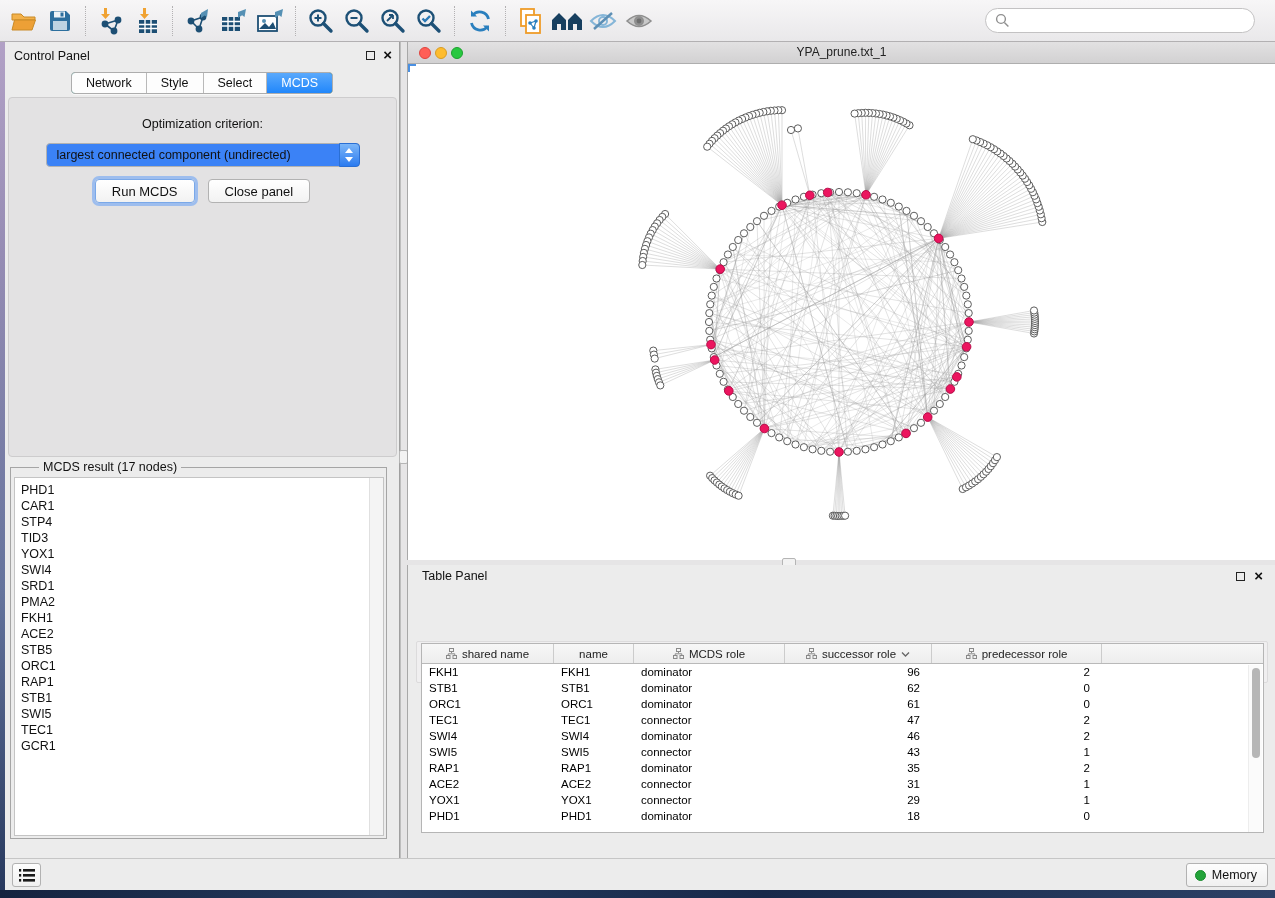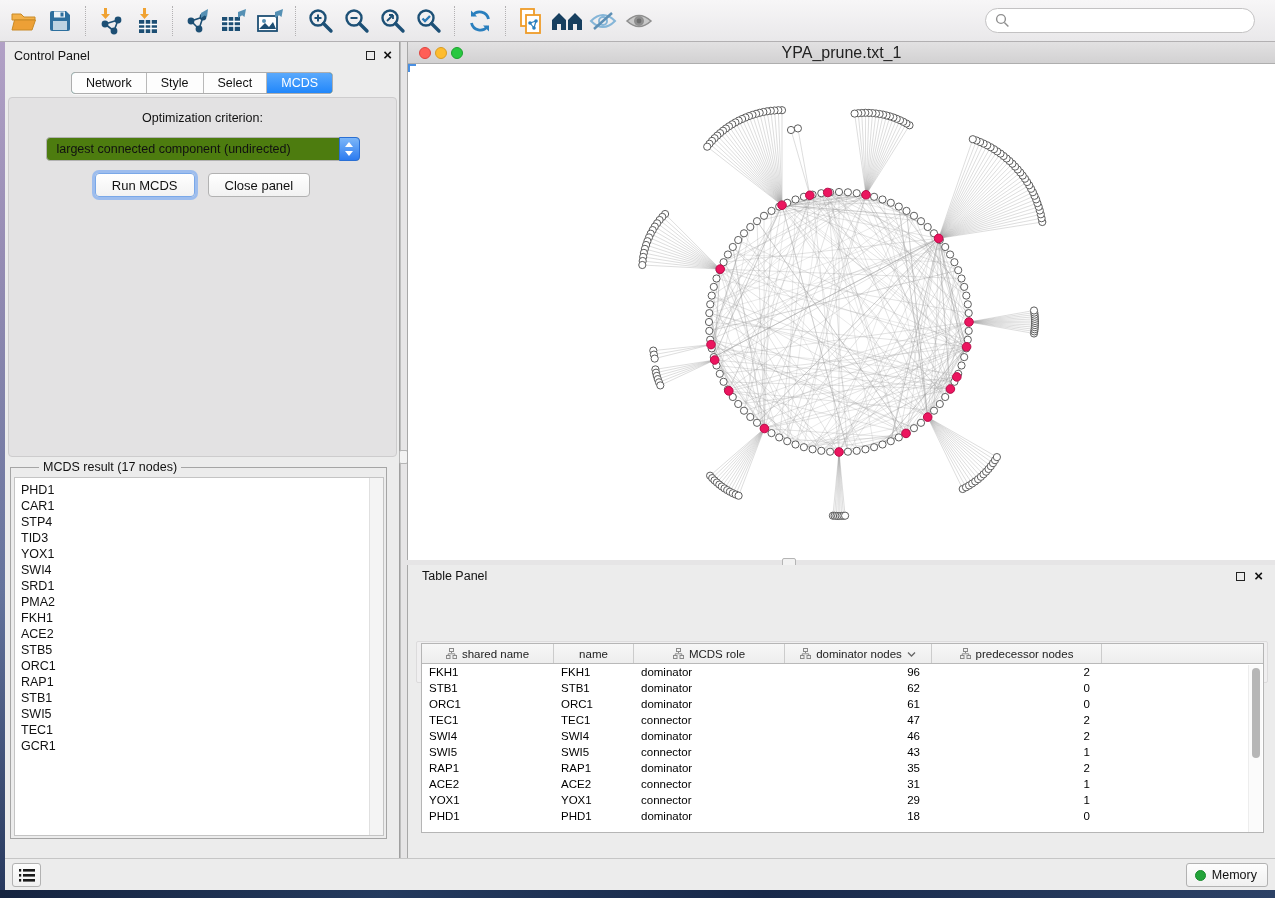--- a/index.html
+++ b/index.html
@@ -35,23 +35,23 @@
 
   .seg-tabs { display:flex; border:1px solid #adadad; border-radius:4px; overflow:hidden; background:#0f766e;
     height:22px; width:max-content; margin:2px auto 0; box-shadow:0 1px 0 rgba(255,255,255,.6); }
   .seg-tab { padding:0 14px; font-size:12.5px; color:#111; background:#fdfdfd; border-right:1px solid #b9b9b9;
     display:flex; align-items:center; }
   .seg-tab:last-child { border-right:none; }
   .seg-tab.active { background:linear-gradient(#5aa9fc,#2187fb); color:#fff; }
 
   #cp-inner { position:absolute; left:3px; top:55px; width:389px; height:360px;
     background:#e3e2e3; border:1px solid #cdcccd; border-radius:4px; }
-  #opt-label { text-align:center; margin-top:13px; font-size:12.5px; color:#111; }
+  #opt-label { text-align:center; margin-top:19px; font-size:12.5px; color:#111; }
   #criterion { position:relative; width:314px; height:24px; margin:12px auto 0;
-    background:#4d7c0f; border:1px solid #b2b2b2; border-radius:4px; }
+    background:#3b82f6; border:1px solid #b2b2b2; border-radius:4px; }
   #criterion-text { position:absolute; left:10px; top:4px; font-size:12.5px; color:#111; white-space:nowrap; }
   #criterion-stepper { position:absolute; right:-1px; top:-1px; width:21px; height:24px;
     background:linear-gradient(#7cb6f8,#2b7bf0); border-radius:0 4px 4px 0; border:1px solid #2a6fd4; }
   .chev-up { position:absolute; left:5.5px; top:4px; width:0; height:0;
     border-left:4.5px solid transparent; border-right:4.5px solid transparent; border-bottom:5px solid #fff; }
   .chev-dn { position:absolute; left:5.5px; bottom:4px; width:0; height:0;
     border-left:4.5px solid transparent; border-right:4.5px solid transparent; border-top:5px solid #fff; }
   #cp-buttons { display:flex; justify-content:center; gap:13px; margin-top:12px; }
   .mac-btn { height:24px; padding:0 16px; background:linear-gradient(#ffffff,#f2f2f2);
     border:1px solid #b2b2b2; border-radius:4px; font-size:13px; color:#111;
@@ -78,21 +78,21 @@
 
   
   #network-pane { position:absolute; left:407px; top:42px; width:868px; height:518px;
     background:#fff; border-left:1px solid #a8a8a8; }
   #net-titlebar { position:relative; height:22px; background:linear-gradient(#e2e1e2,#d2d1d2);
     border-bottom:1px solid #aeaeae; }
   .tl { position:absolute; top:5px; width:12px; height:12px; border-radius:50%; }
   #tl-red   { left:11px; background:#ff5f57; border:1px solid #e0443e; }
   #tl-yellow{ left:27px; background:#febc2e; border:1px solid #d89c23; }
   #tl-green { left:43px; background:#28c840; border:1px solid #1da22f; }
-  #net-title { text-align:center; font-size:16px; color:#222; line-height:21px; }
+  #net-title { text-align:center; font-size:12px; color:#222; line-height:21px; }
   #net-canvas { position:relative; width:866px; height:495px; background:#fff; overflow:hidden; }
   #net-focus-corner { position:absolute; left:0; top:0; width:8px; height:8px;
     border-left:2px solid #4a90e2; border-top:2px solid #4a90e2; }
 
   
   #h-split { position:absolute; left:407px; top:560px; width:868px; height:5px; background:#e6e5e6; }
   #h-split .split-handle { width:14px; height:9px; left:375px; top:-2px; }
 
   
   #table-panel { position:absolute; left:407px; top:565px; width:868px; height:293px;
@@ -1126,35 +1126,35 @@
         </div>
         <div class="nt-hcell" style="width: 147px;">
           <svg width="11" height="11" viewBox="0 0 11 11">
             <g fill="none" stroke="#8a8a8a">
               <rect x="3.5" y="0.5" width="4" height="3"></rect>
               <rect x="0.5" y="7.5" width="3.5" height="3"></rect>
               <rect x="7" y="7.5" width="3.5" height="3"></rect>
               <path d="M5.5 3.5V5M2.2 7.5V5.8h6.6v1.7"></path>
             </g>
           </svg>
-          <span>dominator nodes</span>
+          <span>successor role</span>
           <svg width="9" height="6" viewBox="0 0 9 6">
             <path d="M1 1.5l3.5 3.5L8 1.5" fill="none" stroke="#666" stroke-width="1.3"></path>
           </svg>
         </div>
         <div class="nt-hcell" style="width: 170px;">
           <svg width="11" height="11" viewBox="0 0 11 11">
             <g fill="none" stroke="#8a8a8a">
               <rect x="3.5" y="0.5" width="4" height="3"></rect>
               <rect x="0.5" y="7.5" width="3.5" height="3"></rect>
               <rect x="7" y="7.5" width="3.5" height="3"></rect>
               <path d="M5.5 3.5V5M2.2 7.5V5.8h6.6v1.7"></path>
             </g>
           </svg>
-          <span>predecessor nodes</span>
+          <span>predecessor role</span>
         </div>
       </div>
     <div id="nt-body">
         <div class="nt-row">
           <div class="nt-cell left" style="width: 132px;">FKH1</div>
           <div class="nt-cell left" style="width: 80px;">FKH1</div>
           <div class="nt-cell left" style="width: 151px;">dominator</div>
           <div class="nt-cell right" style="width: 147px;">96</div>
           <div class="nt-cell right" style="width: 170px;">2</div>
         </div>

